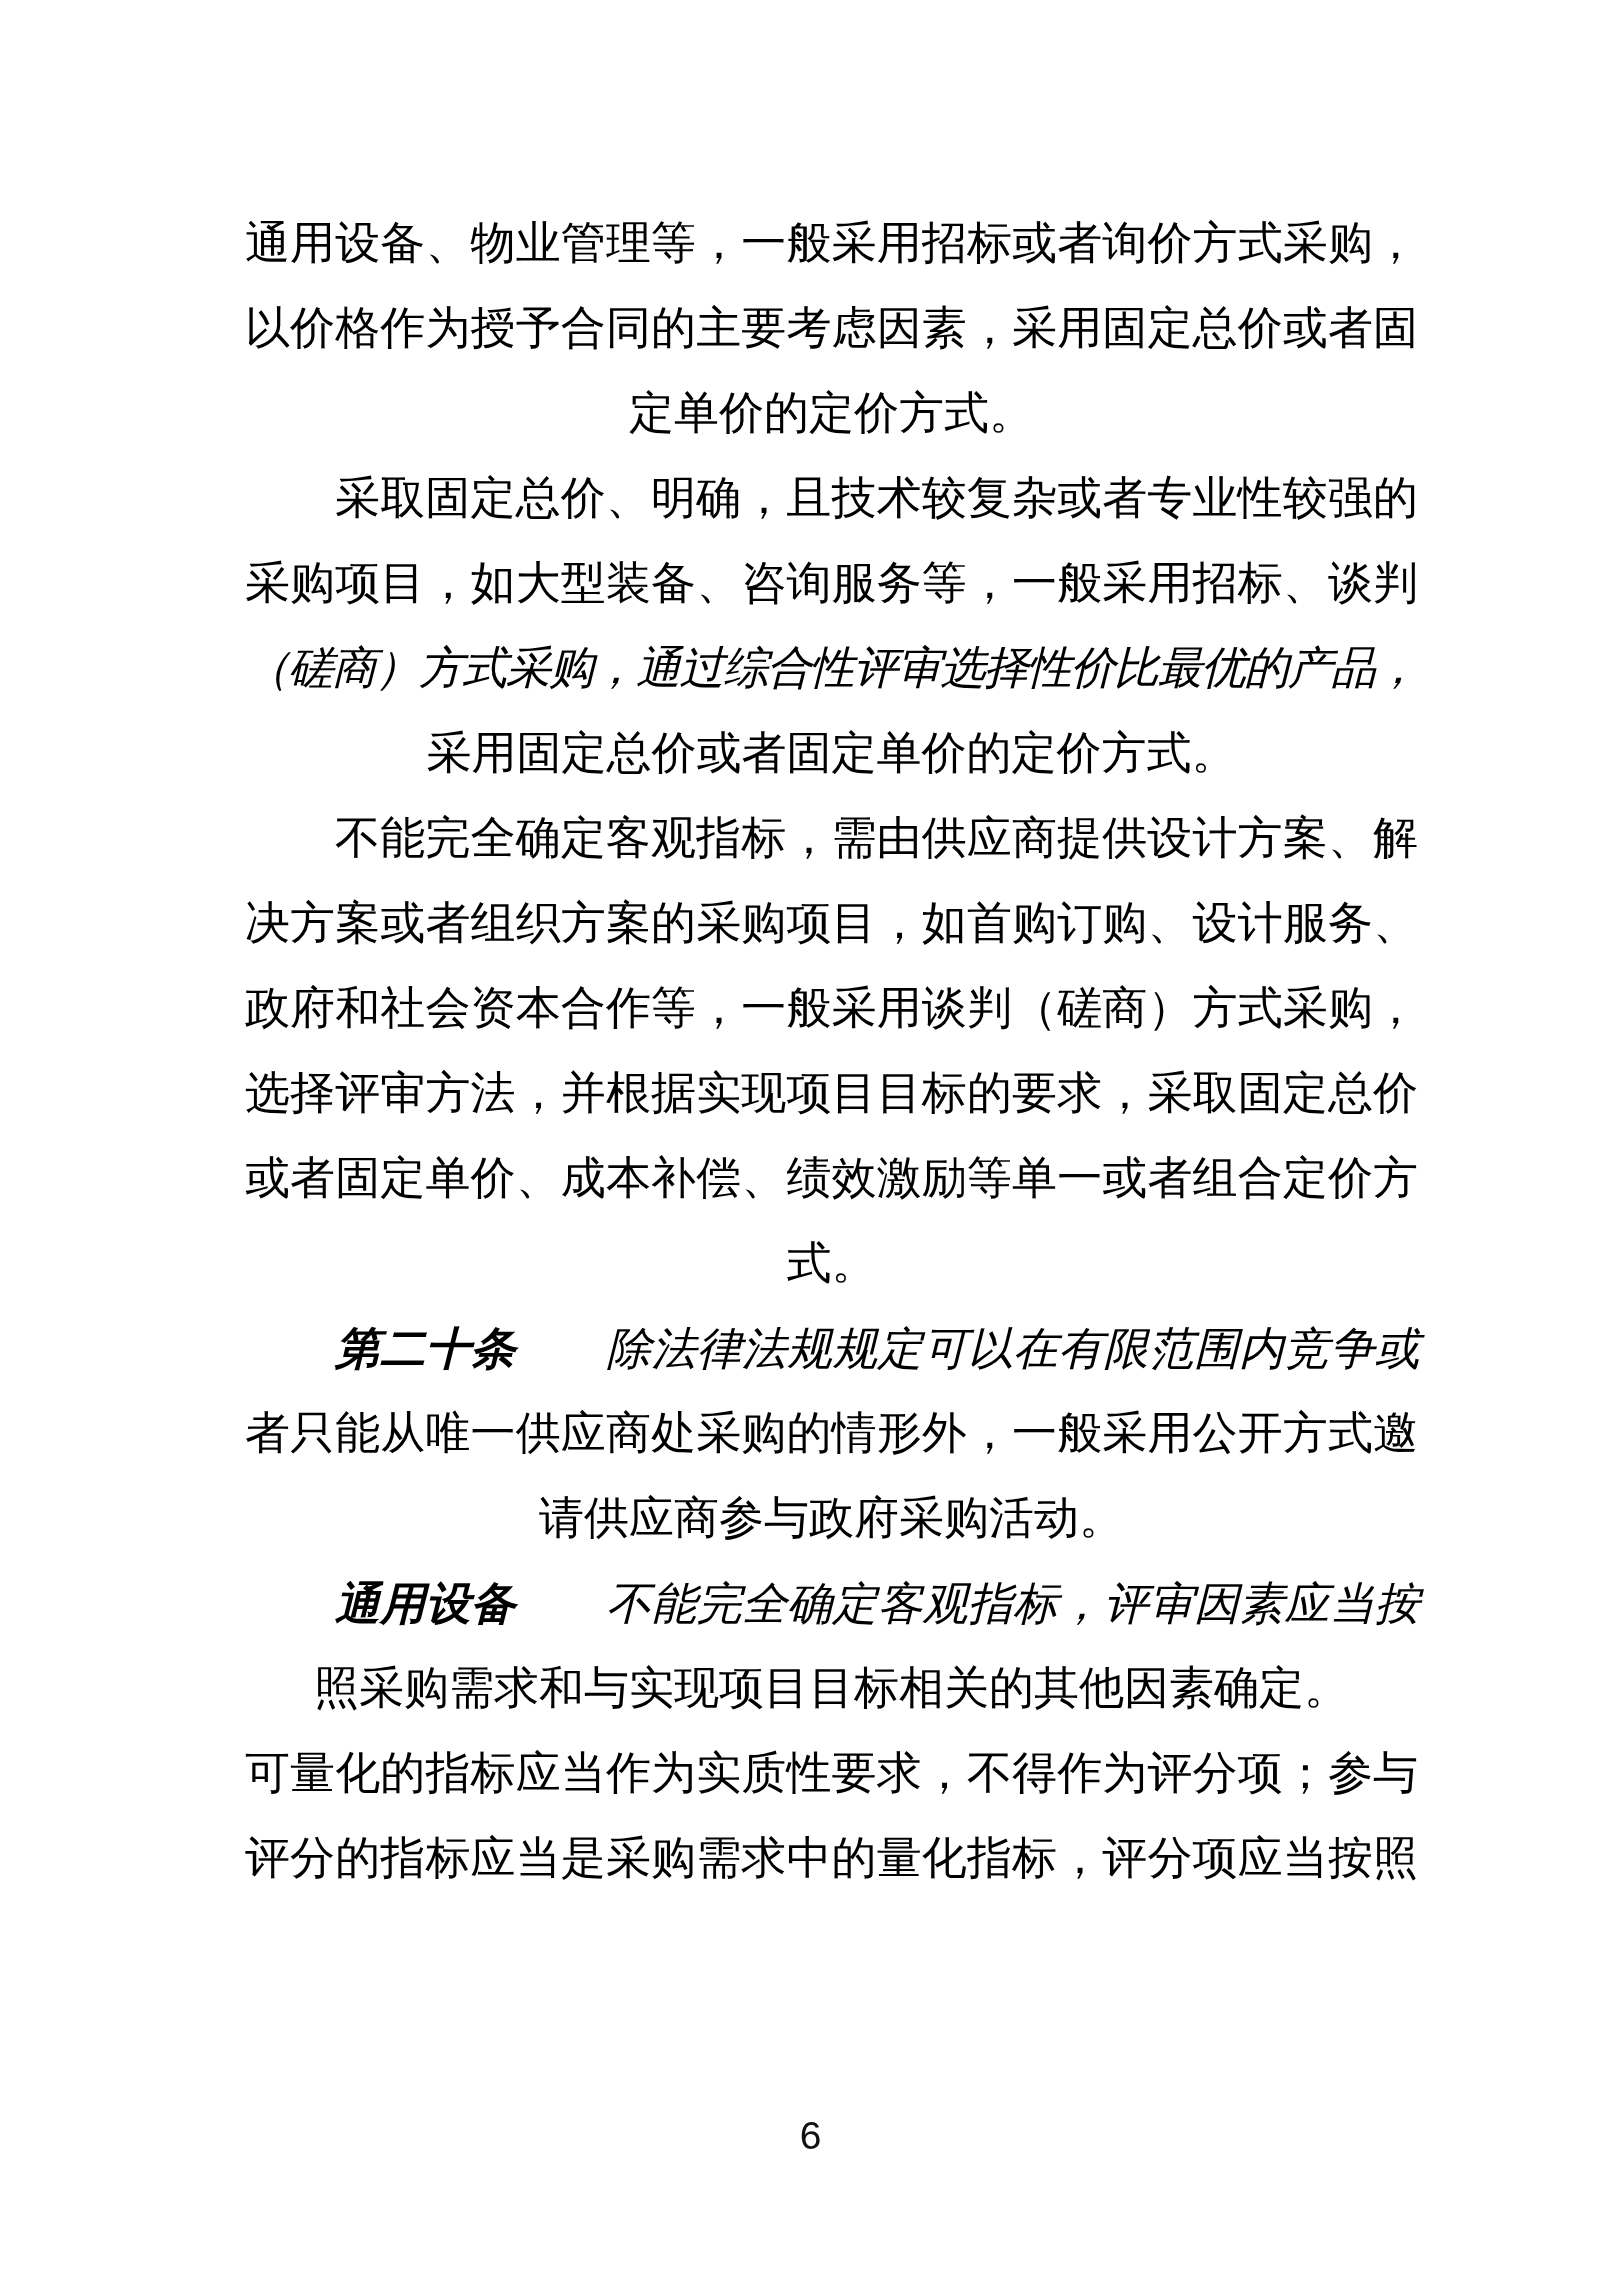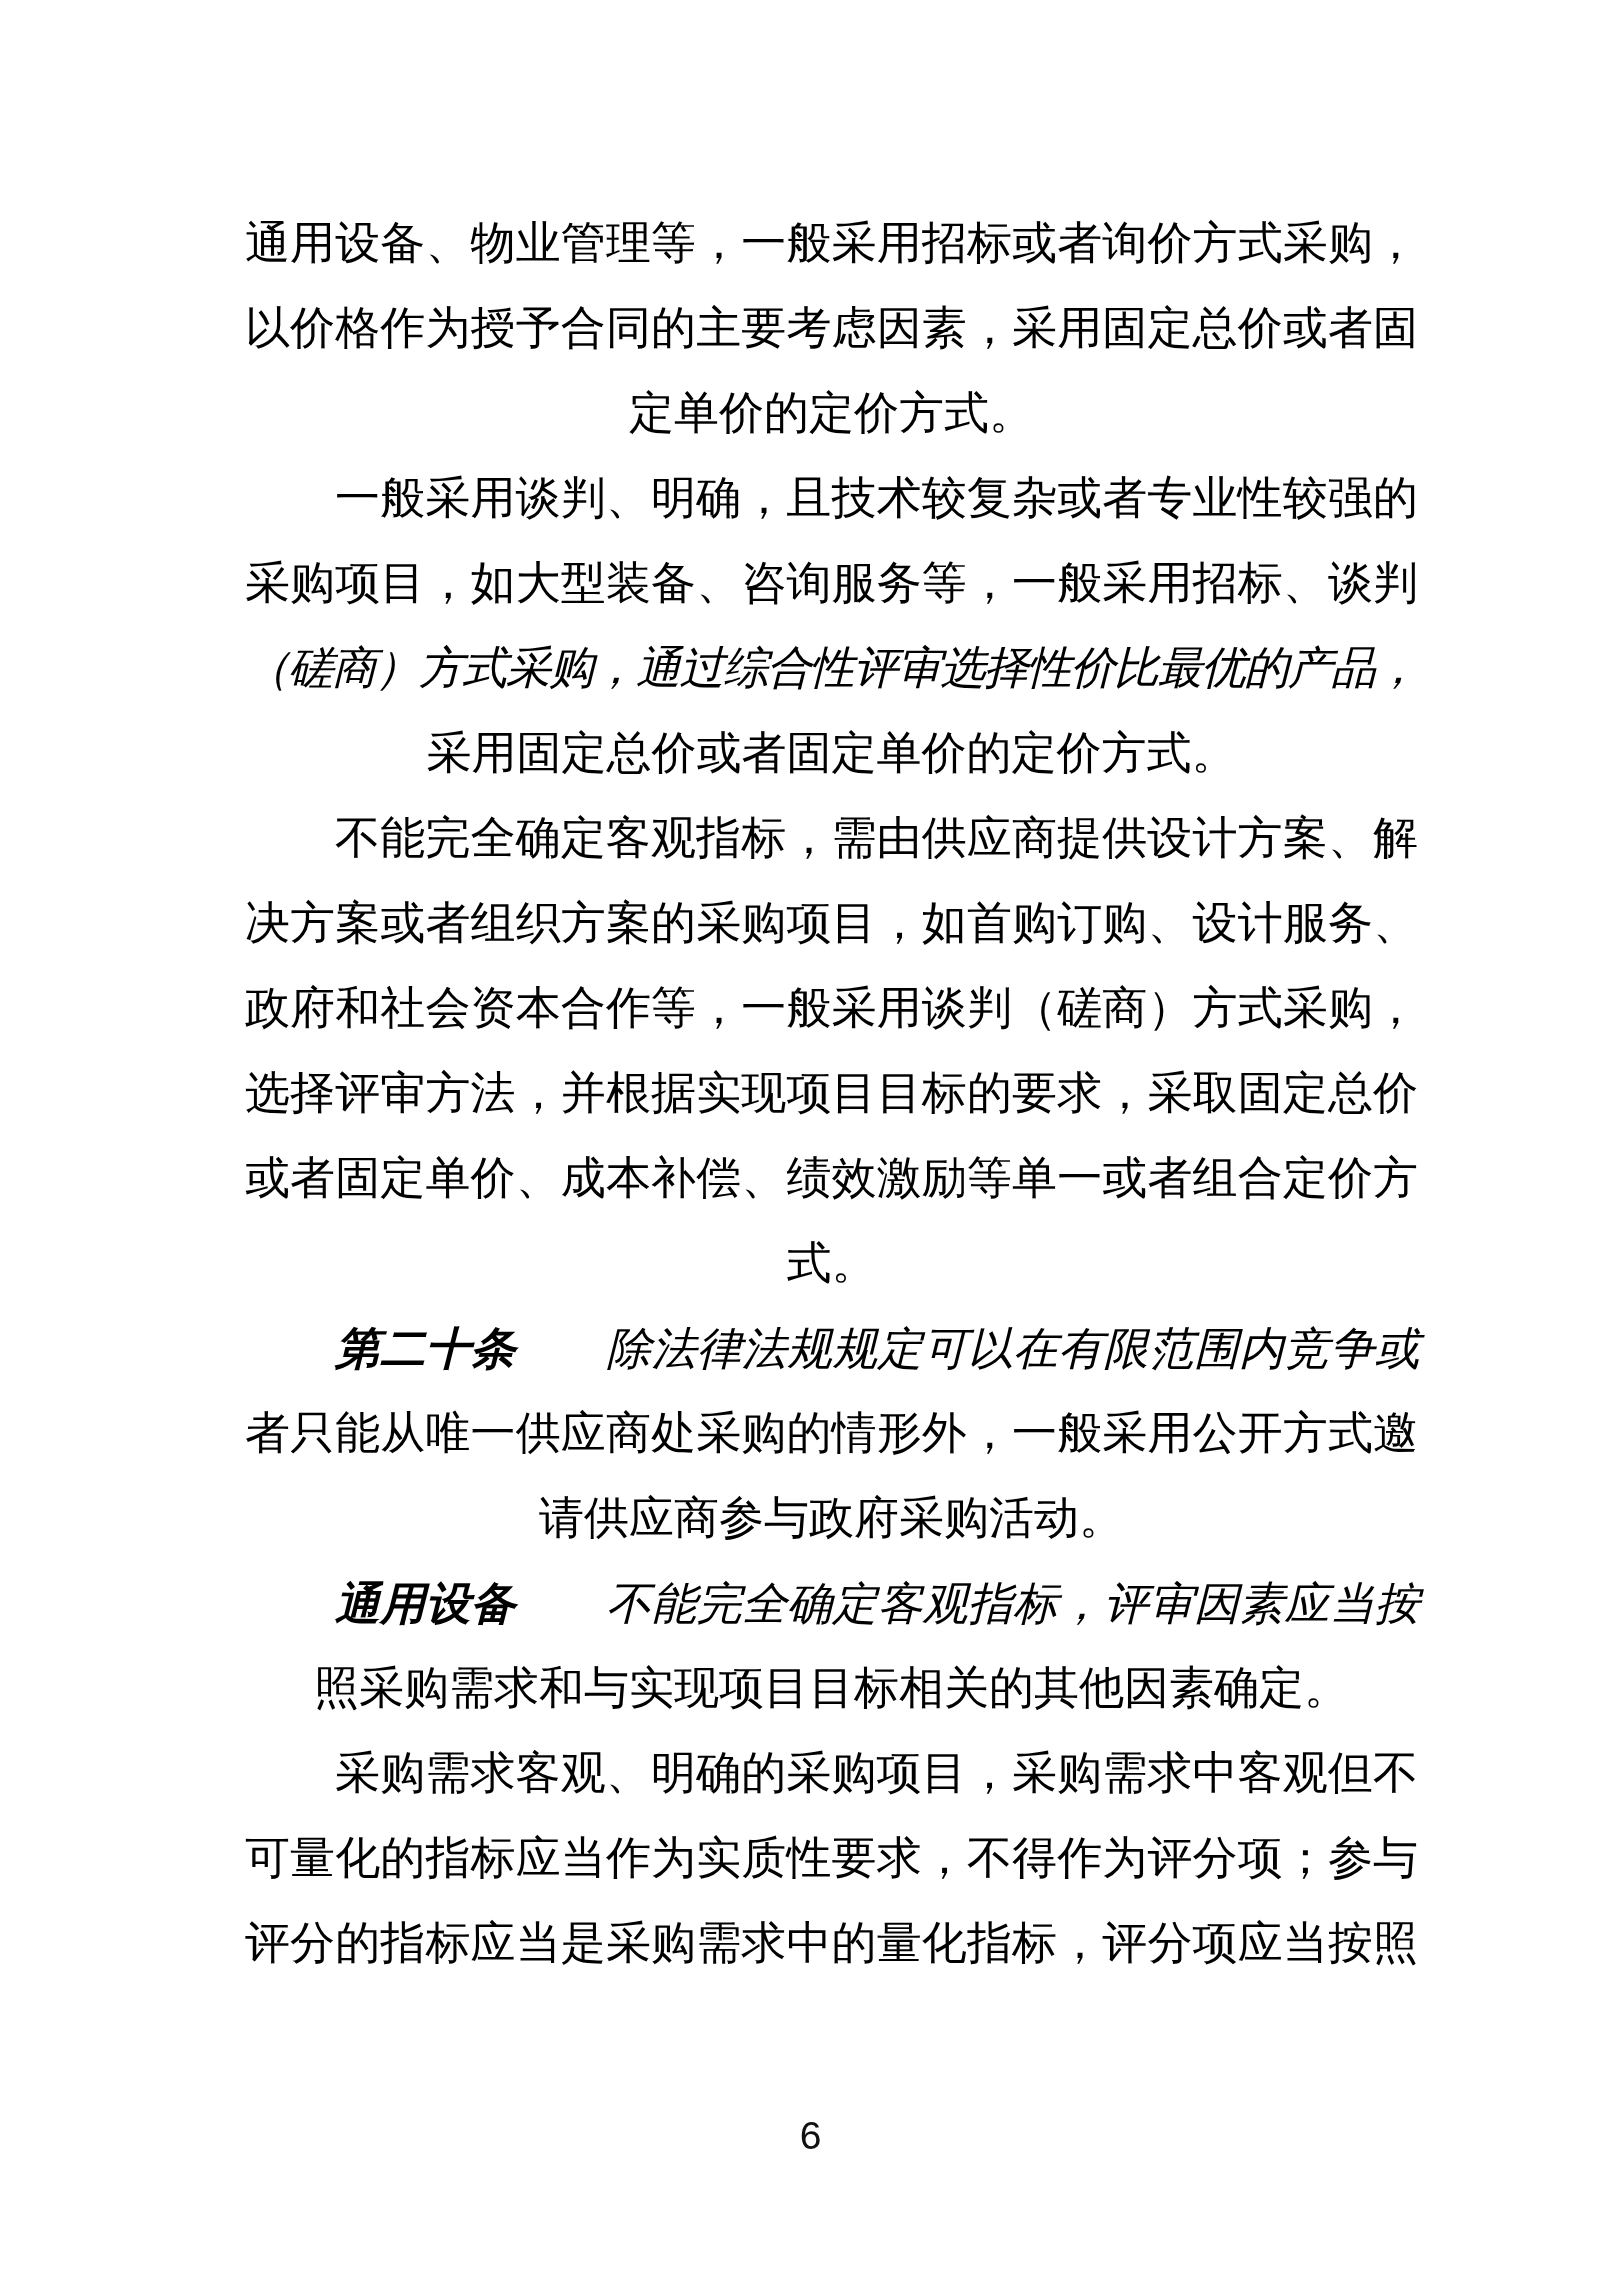--- a/index.html
+++ b/index.html
@@ -59,36 +59,35 @@
 </head>
 <body>
 
 <div class="page">
 
   <div class="text-block">
 
   <div class="line j"><span class="line-text">通用设备、物业管理等，一般采用招标或者询价方式采购，</span></div>
       <div class="line j"><span class="line-text">以价格作为授予合同的主要考虑因素，采用固定总价或者固</span></div>
       <div class="line"><span class="line-text">定单价的定价方式。</span></div>
-      <div class="line j ind"><span class="line-text">一般采用谈判、明确，且技术较复杂或者专业性较强的</span></div>
+      <div class="line j ind"><span class="line-text">采取固定总价、明确，且技术较复杂或者专业性较强的</span></div>
       <div class="line j"><span class="line-text">采购项目，如大型装备、咨询服务等，一般采用招标、谈判</span></div>
       <div class="line j tight"><span class="line-text">（磋商）方式采购，通过综合性评审选择性价比最优的产品，</span></div>
       <div class="line"><span class="line-text">采用固定总价或者固定单价的定价方式。</span></div>
       <div class="line j ind"><span class="line-text">不能完全确定客观指标，需由供应商提供设计方案、解</span></div>
       <div class="line j"><span class="line-text">决方案或者组织方案的采购项目，如首购订购、设计服务、</span></div>
       <div class="line j"><span class="line-text">政府和社会资本合作等，一般采用谈判（磋商）方式采购，</span></div>
       <div class="line j"><span class="line-text">选择评审方法，并根据实现项目目标的要求，采取固定总价</span></div>
       <div class="line j"><span class="line-text">或者固定单价、成本补偿、绩效激励等单一或者组合定价方</span></div>
       <div class="line"><span class="line-text">式。</span></div>
       <div class="line j ind tight"><span class="head">第二十条　　</span><span class="line-text">除法律法规规定可以在有限范围内竞争或</span></div>
       <div class="line j"><span class="line-text">者只能从唯一供应商处采购的情形外，一般采用公开方式邀</span></div>
       <div class="line"><span class="line-text">请供应商参与政府采购活动。</span></div>
       <div class="line j ind tight"><span class="head">通用设备　　</span><span class="line-text">不能完全确定客观指标，评审因素应当按</span></div>
       <div class="line"><span class="line-text">照采购需求和与实现项目目标相关的其他因素确定。</span></div>
-      <div class="line j ind"><span class="line-text">采购需求客观、明确的采购项目，采购需求中客观但不</span></div>
       <div class="line j"><span class="line-text">可量化的指标应当作为实质性要求，不得作为评分项；参与</span></div>
       <div class="line j"><span class="line-text">评分的指标应当是采购需求中的量化指标，评分项应当按照</span></div>
     </div>
 
   <div class="page-number">6</div>
 
 </div>
 
 
 </body></html>

